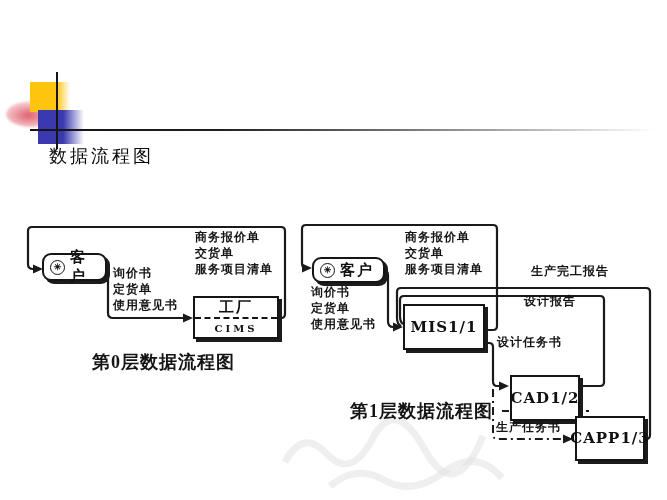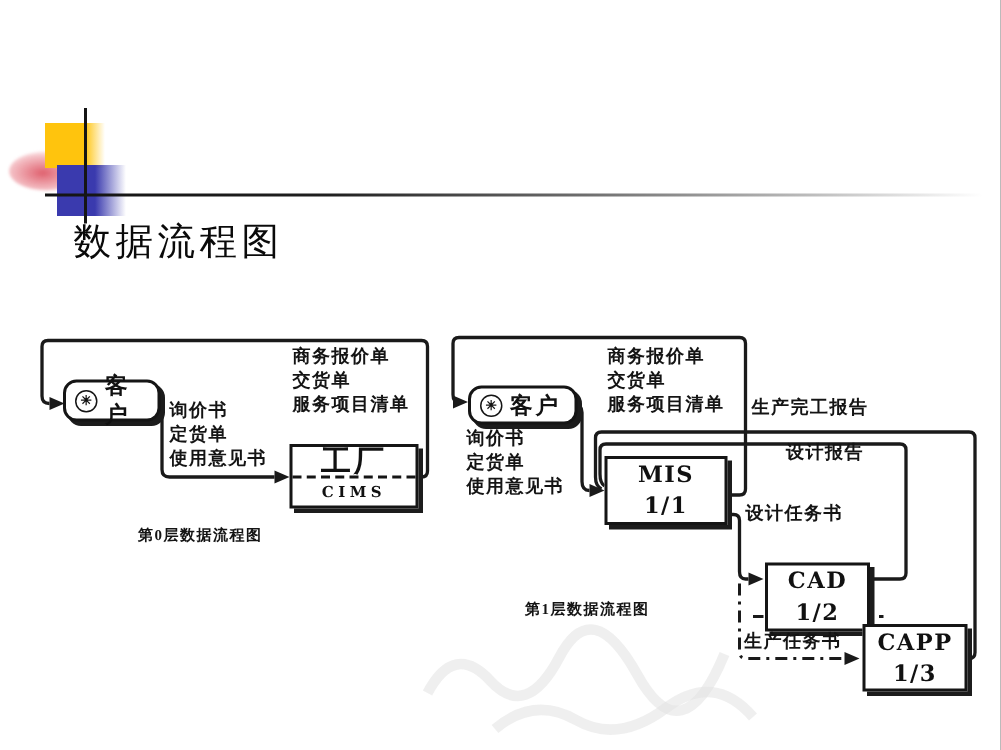--- a/index.html
+++ b/index.html
@@ -16,41 +16,41 @@
     background:linear-gradient(90deg,var(--c-blue) 0%,var(--c-blue) 55%,rgba(58,58,174,0) 100%);}
   .deco-vline{left:56px;top:72px;width:2px;height:77px;background:#151515;z-index:5;}
   .deco-hline{left:30px;top:129px;width:625px;height:2px;z-index:5;
     background:linear-gradient(90deg,#141414 0%,#1f1f1f 30%,#6f6f6f 58%,#bdbdbd 82%,rgba(210,210,210,0) 100%);}
   
   .title{position:absolute;left:90px;top:70px;z-index:6;white-space:nowrap;
     color:var(--c-title);font-weight:bold;font-size:34px;line-height:44px;letter-spacing:1px;}
   .title .cjk{font-style:italic;font-size:33px;}
   .title .lat{font-size:37px;letter-spacing:0;}
   .title sub{font-size:21px;line-height:0;vertical-align:-6px;}
-  .subtitle{position:absolute;left:49px;top:144px;z-index:6;font-size:25px;letter-spacing:3px;
+  .subtitle{position:absolute;left:49px;top:144px;z-index:6;font-size:18px;letter-spacing:3px;
     color:#0a0a0a;font-weight:500;white-space:nowrap;}
   
   .fl{position:absolute;z-index:4;font-weight:bold;font-size:12px;line-height:1;
       letter-spacing:1px;white-space:nowrap;color:#141414;}
-  .cap{position:absolute;z-index:4;font-weight:bold;font-size:10px;letter-spacing:1px;
+  .cap{position:absolute;z-index:4;font-weight:bold;font-size:18px;letter-spacing:1px;
       white-space:nowrap;color:#141414;}
   
   .entity{position:absolute;z-index:3;background:#fff;border:2px solid #151515;border-radius:9px;
     box-shadow:3px 3px 0 #1c1c1c;display:flex;align-items:center;gap:5px;padding:0 6px;
     font-weight:bold;font-size:15px;letter-spacing:2px;}
   .eicon{width:13px;height:13px;border:1.5px solid #151515;border-radius:50%;flex:0 0 auto;
     font-size:9px;line-height:12px;text-align:center;letter-spacing:0;}
   .process{position:absolute;z-index:3;background:#fff;border:2px solid #151515;
-    box-shadow:3px 3px 0 #1c1c1c;display:flex;flex-direction:column;align-items:center;
+    box-shadow:3px 3px 0 #1c1c1c;display:flex;flex-direction:row;align-items:center;
     justify-content:center;font-family:"DejaVu Serif",serif;font-weight:bold;font-size:15px;
     line-height:1.4;letter-spacing:1px;}
   .factory{position:absolute;z-index:3;background:#fff;border:2.5px solid #151515;
     box-shadow:3px 3px 0 #1c1c1c;}
   .factory .cell{height:19px;display:flex;align-items:center;justify-content:center;
-    font-weight:bold;font-size:20px;letter-spacing:2px;}
+    font-weight:bold;font-size:15px;letter-spacing:2px;}
   .factory .cell.bottom{border-top:2px dashed #151515;font-family:"DejaVu Serif",serif;
     font-size:10px;letter-spacing:3px;height:18px;}
   
   .wires{position:absolute;left:0;top:0;z-index:1;}
   .wires path{fill:none;stroke:var(--c-line);stroke-width:2.2;}
   .wires path.dash{stroke-dasharray:8 4 2 4;stroke-width:2;}
   .wires path.dash2{stroke-dasharray:7 5;stroke-width:2;}
   .wires polygon{fill:var(--c-line);stroke:none;}
   .wires .wm{stroke:#e2e2e2;stroke-width:7;opacity:.55;}
 </style>
@@ -128,19 +128,19 @@
     <span>1/3</span>
   </div>
 
   <div class="fl" style="left:311px;top:286px;">询价书</div>
   <div class="fl" style="left:311px;top:302px;">定货单</div>
   <div class="fl" style="left:311px;top:318px;">使用意见书</div>
   <div class="fl" style="left:405px;top:231px;">商务报价单</div>
   <div class="fl" style="left:405px;top:247px;">交货单</div>
   <div class="fl" style="left:405px;top:263px;">服务项目清单</div>
 
-  <div class="fl" style="left:501px;top:265px;">生产完工报告</div>
+  <div class="fl" style="left:531px;top:265px;">生产完工报告</div>
   <div class="fl" style="left:524px;top:295px;">设计报告</div>
   <div class="fl" style="left:497px;top:336px;">设计任务书</div>
   <div class="fl" style="left:496px;top:421px;">生产任务书</div>
   <div class="cap" style="left:350px;top:399px;">第1层数据流程图</div>
 
 </div>
 
 </body></html>

